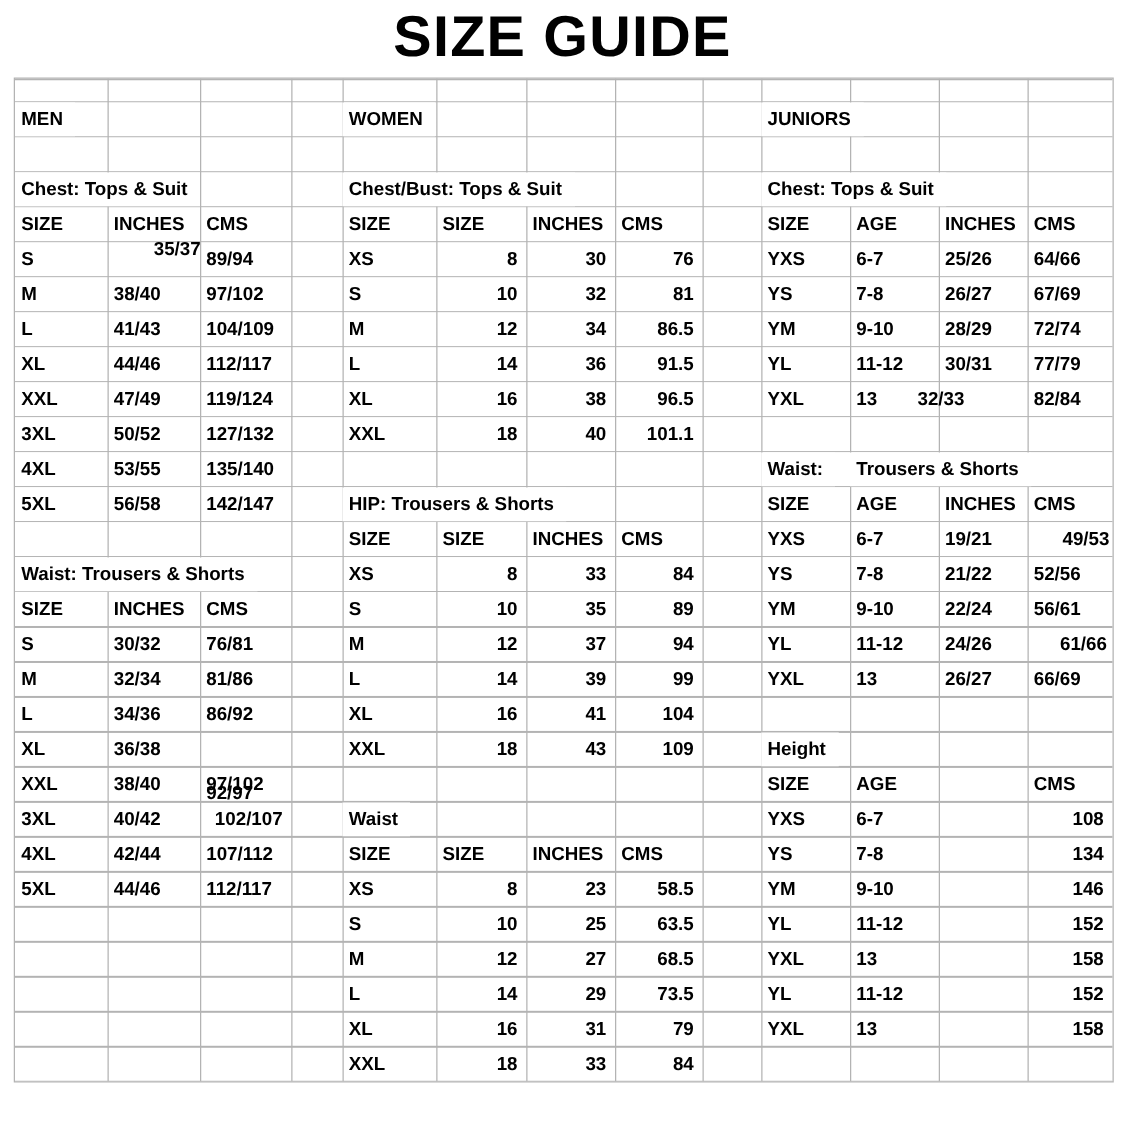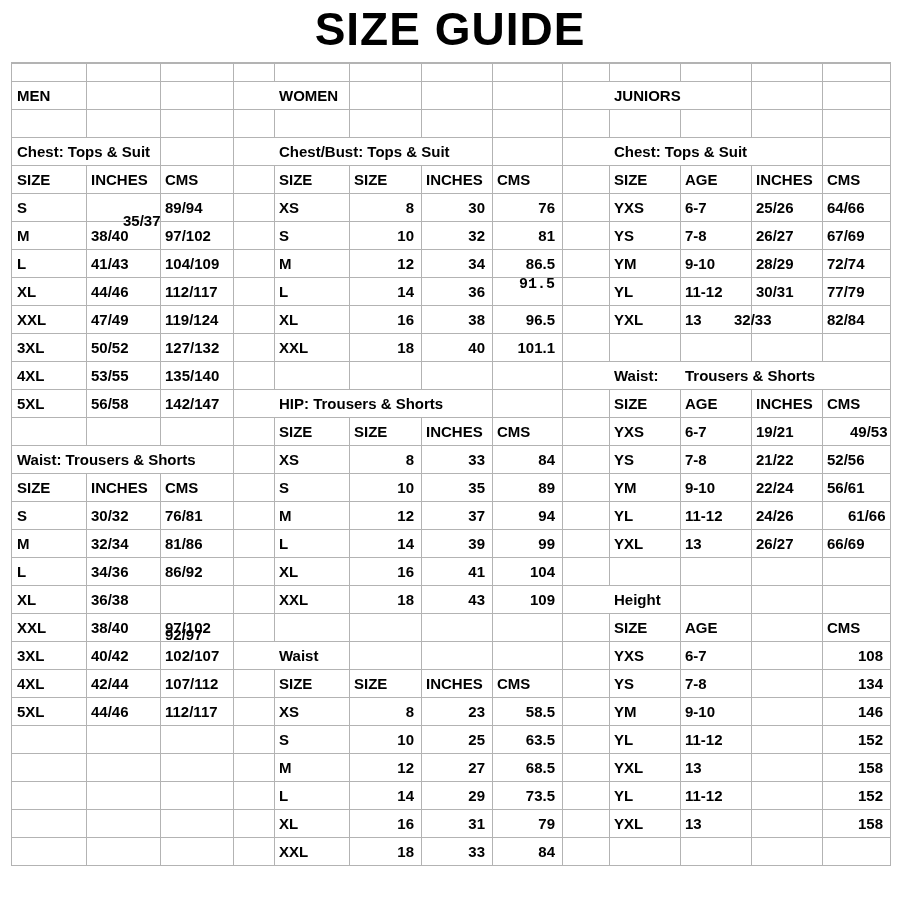--- a/index.html
+++ b/index.html
@@ -38,21 +38,21 @@
 <body>
 
 <div class="title">SIZE GUIDE</div>
 <div class="sheet">
     <div class="cell left spill" style="left: 0px; top: 19px;">MEN</div>
     <div class="cell left spill" style="left: 0px; top: 75px;">Chest: Tops &amp; Suit</div>
     <div class="cell left" style="left: 0px; top: 103px; width: 74px;">SIZE</div>
     <div class="cell left" style="left: 74px; top: 103px; width: 74px;">INCHES</div>
     <div class="cell left" style="left: 148px; top: 103px; width: 73px;">CMS</div>
     <div class="cell left" style="left: 0px; top: 131px; width: 74px;">S</div>
-    <div class="cell left" style="left: 74px; top: 144px; width: 74px; padding-left: 37px;">35/37</div>
+    <div class="cell left" style="left: 74px; top: 123px; width: 74px; padding-left: 37px;">35/37</div>
     <div class="cell left" style="left: 148px; top: 131px; width: 73px;">89/94</div>
     <div class="cell left" style="left: 0px; top: 159px; width: 74px;">M</div>
     <div class="cell left" style="left: 74px; top: 159px; width: 74px;">38/40</div>
     <div class="cell left" style="left: 148px; top: 159px; width: 73px;">97/102</div>
     <div class="cell left" style="left: 0px; top: 187px; width: 74px;">L</div>
     <div class="cell left" style="left: 74px; top: 187px; width: 74px;">41/43</div>
     <div class="cell left" style="left: 148px; top: 187px; width: 73px;">104/109</div>
     <div class="cell left" style="left: 0px; top: 215px; width: 74px;">XL</div>
     <div class="cell left" style="left: 74px; top: 215px; width: 74px;">44/46</div>
     <div class="cell left" style="left: 148px; top: 215px; width: 73px;">112/117</div>
@@ -82,21 +82,21 @@
     <div class="cell left" style="left: 74px; top: 495px; width: 74px;">34/36</div>
     <div class="cell left" style="left: 148px; top: 495px; width: 73px;">86/92</div>
     <div class="cell left" style="left: 0px; top: 523px; width: 74px;">XL</div>
     <div class="cell left" style="left: 74px; top: 523px; width: 74px;">36/38</div>
     <div class="cell left" style="left: 148px; top: 523px; width: 73px; margin-top: 35px;">92/97</div>
     <div class="cell left" style="left: 0px; top: 551px; width: 74px;">XXL</div>
     <div class="cell left" style="left: 74px; top: 551px; width: 74px;">38/40</div>
     <div class="cell left" style="left: 148px; top: 551px; width: 73px;">97/102</div>
     <div class="cell left" style="left: 0px; top: 579px; width: 74px;">3XL</div>
     <div class="cell left" style="left: 74px; top: 579px; width: 74px;">40/42</div>
-    <div class="cell left" style="left: 148px; top: 579px; width: 73px;">102/107</div>
+    <div class="cell left" style="left: 148px; top: 579px; width: 73px; text-align: center;">102/107</div>
     <div class="cell left" style="left: 0px; top: 607px; width: 74px;">4XL</div>
     <div class="cell left" style="left: 74px; top: 607px; width: 74px;">42/44</div>
     <div class="cell left" style="left: 148px; top: 607px; width: 73px;">107/112</div>
     <div class="cell left" style="left: 0px; top: 635px; width: 74px;">5XL</div>
     <div class="cell left" style="left: 74px; top: 635px; width: 74px;">44/46</div>
     <div class="cell left" style="left: 148px; top: 635px; width: 73px;">112/117</div>
     <div class="cell left spill" style="left: 262px; top: 19px;">WOMEN</div>
     <div class="cell left spill" style="left: 262px; top: 75px;">Chest/Bust: Tops &amp; Suit</div>
     <div class="cell left" style="left: 262px; top: 103px; width: 75px;">SIZE</div>
     <div class="cell left" style="left: 337px; top: 103px; width: 72px;">SIZE</div>
@@ -110,21 +110,21 @@
     <div class="cell right" style="left: 337px; top: 159px; width: 72px;">10</div>
     <div class="cell right" style="left: 409px; top: 159px; width: 71px;">32</div>
     <div class="cell right" style="left: 480px; top: 159px; width: 70px;">81</div>
     <div class="cell left" style="left: 262px; top: 187px; width: 75px;">M</div>
     <div class="cell right" style="left: 337px; top: 187px; width: 72px;">12</div>
     <div class="cell right" style="left: 409px; top: 187px; width: 71px;">34</div>
     <div class="cell right" style="left: 480px; top: 187px; width: 70px;">86.5</div>
     <div class="cell left" style="left: 262px; top: 215px; width: 75px;">L</div>
     <div class="cell right" style="left: 337px; top: 215px; width: 72px;">14</div>
     <div class="cell right" style="left: 409px; top: 215px; width: 71px;">36</div>
-    <div class="cell right" style="left: 480px; top: 208px; width: 70px; font-family: Liberation Mono, monospace;">91.5</div>
+    <div class="cell right" style="left: 480px; top: 215px; width: 70px;">91.5</div>
     <div class="cell left" style="left: 262px; top: 243px; width: 75px;">XL</div>
     <div class="cell right" style="left: 337px; top: 243px; width: 72px;">16</div>
     <div class="cell right" style="left: 409px; top: 243px; width: 71px;">38</div>
     <div class="cell right" style="left: 480px; top: 243px; width: 70px;">96.5</div>
     <div class="cell left" style="left: 262px; top: 271px; width: 75px;">XXL</div>
     <div class="cell right" style="left: 337px; top: 271px; width: 72px;">18</div>
     <div class="cell right" style="left: 409px; top: 271px; width: 71px;">40</div>
     <div class="cell right" style="left: 480px; top: 271px; width: 70px;">101.1</div>
     <div class="cell left spill" style="left: 262px; top: 327px;">HIP: Trousers &amp; Shorts</div>
     <div class="cell left" style="left: 262px; top: 355px; width: 75px;">SIZE</div>

